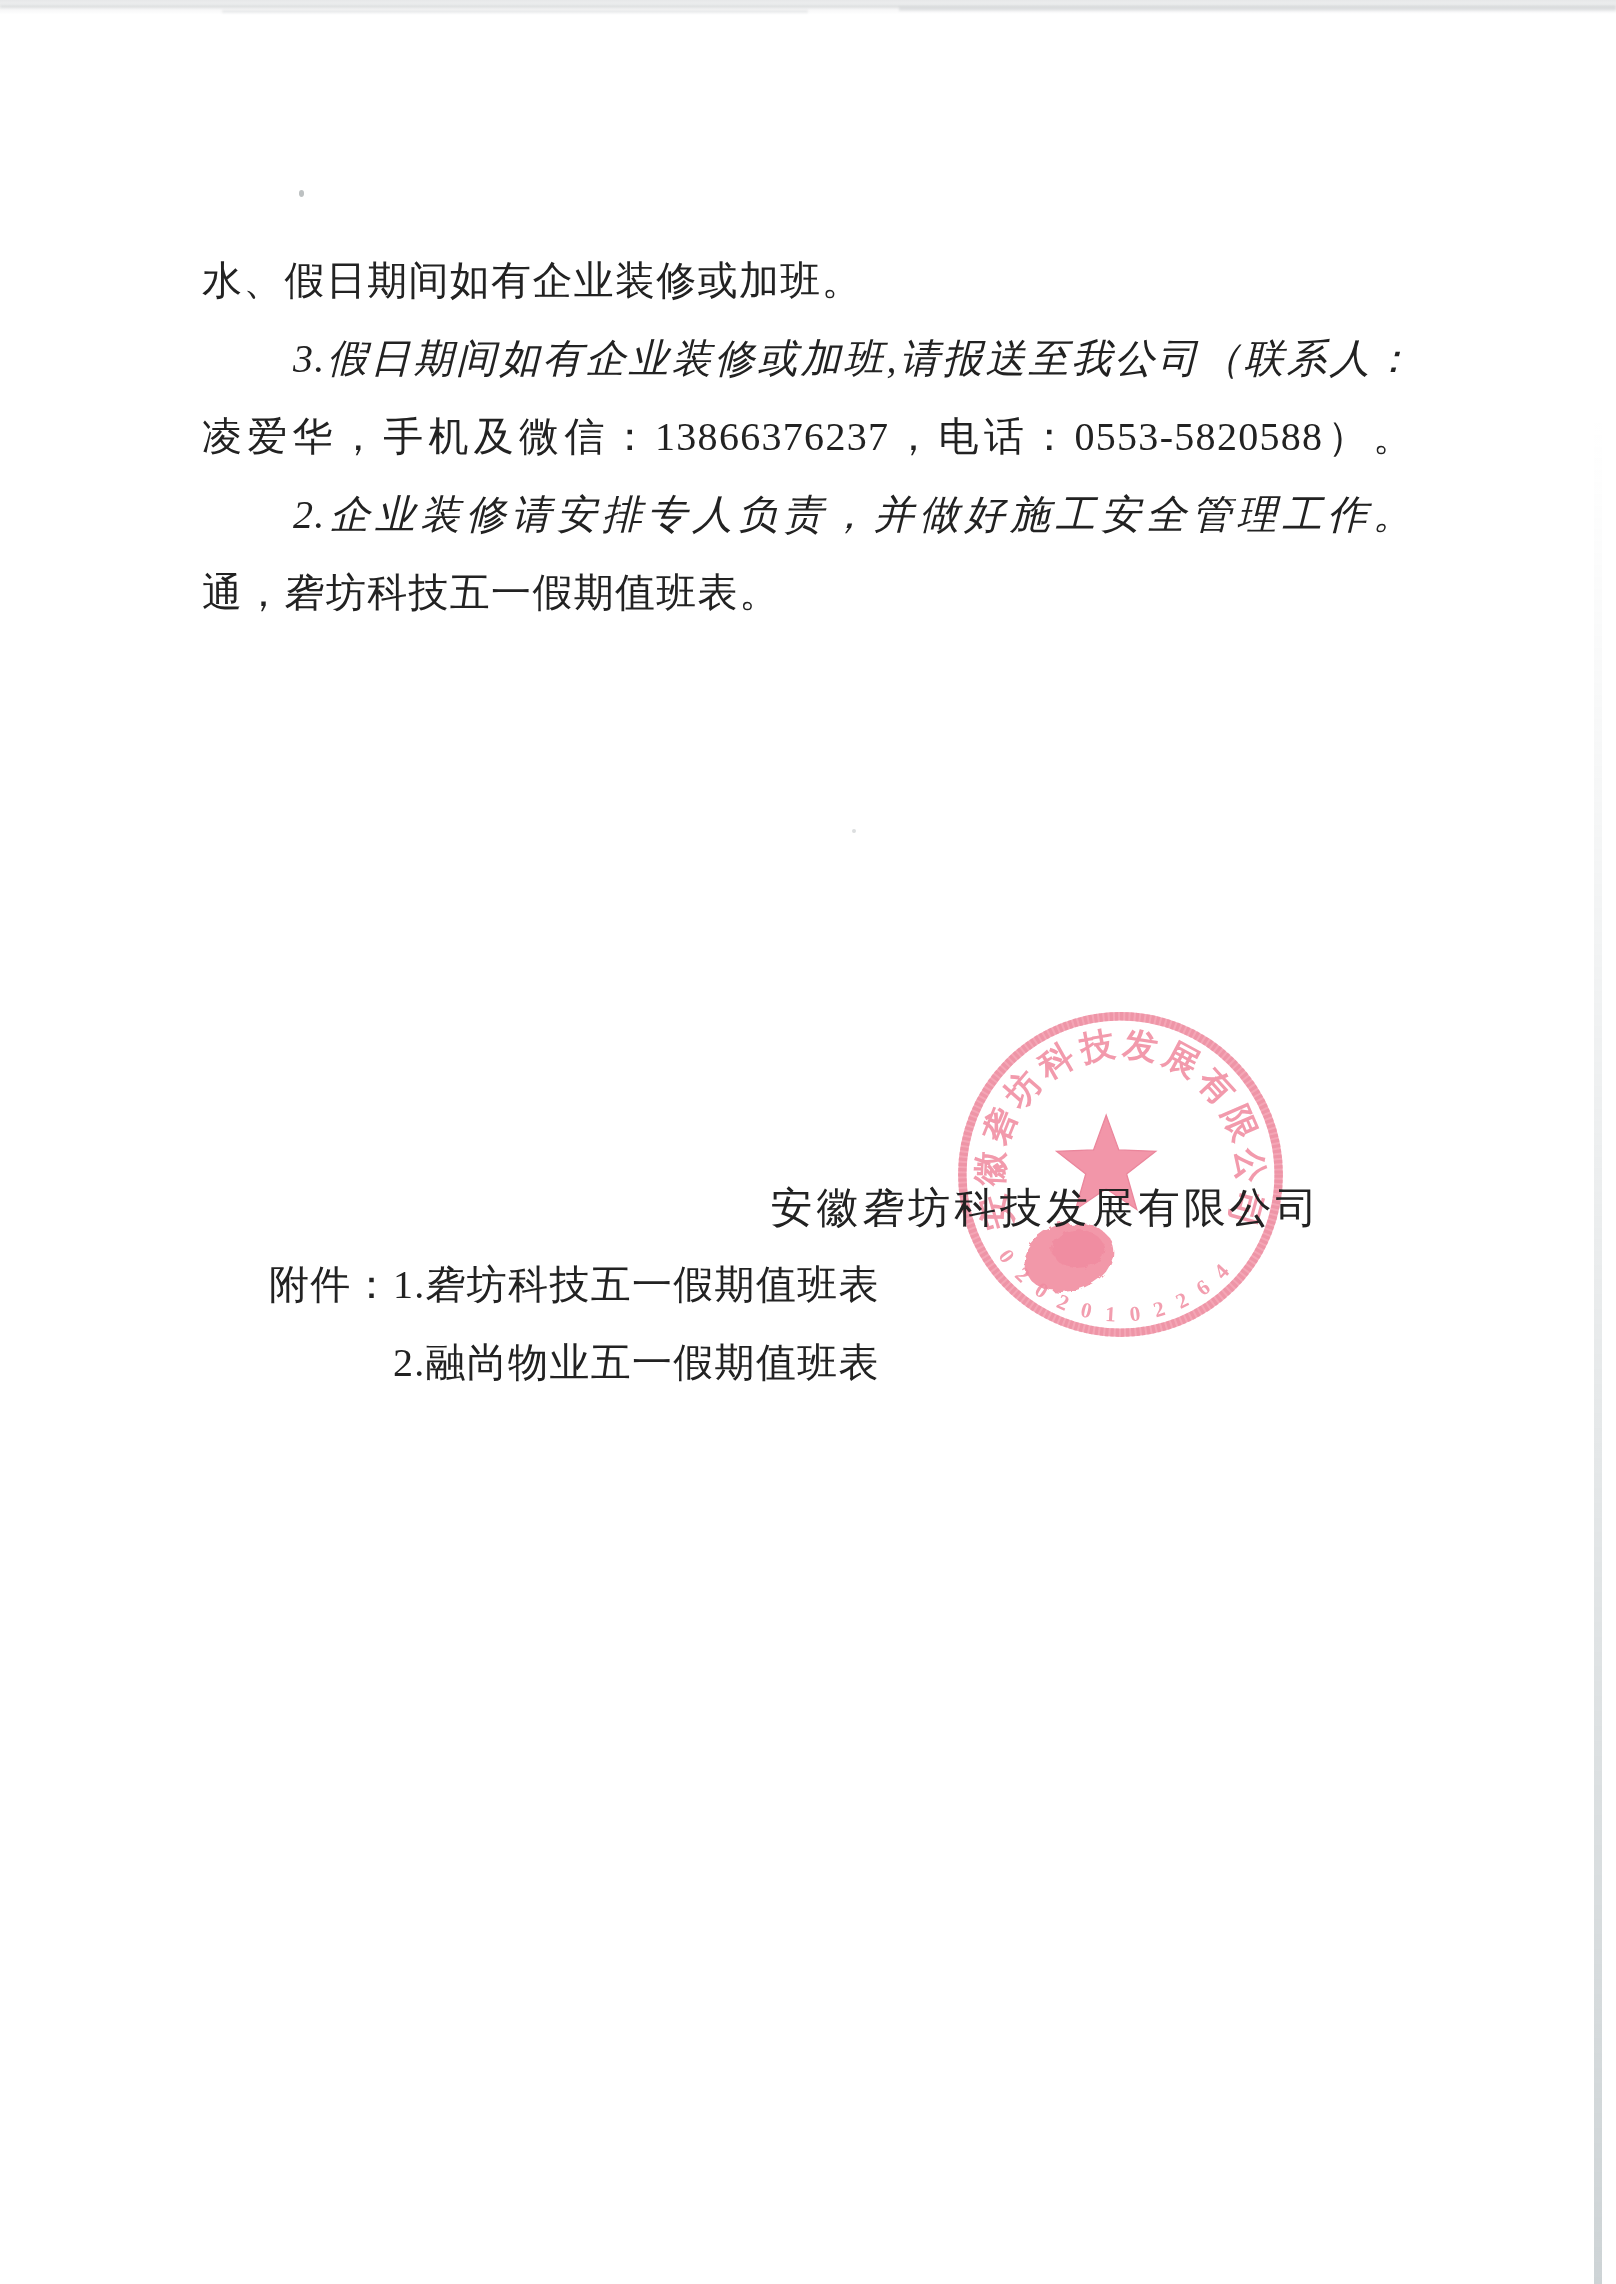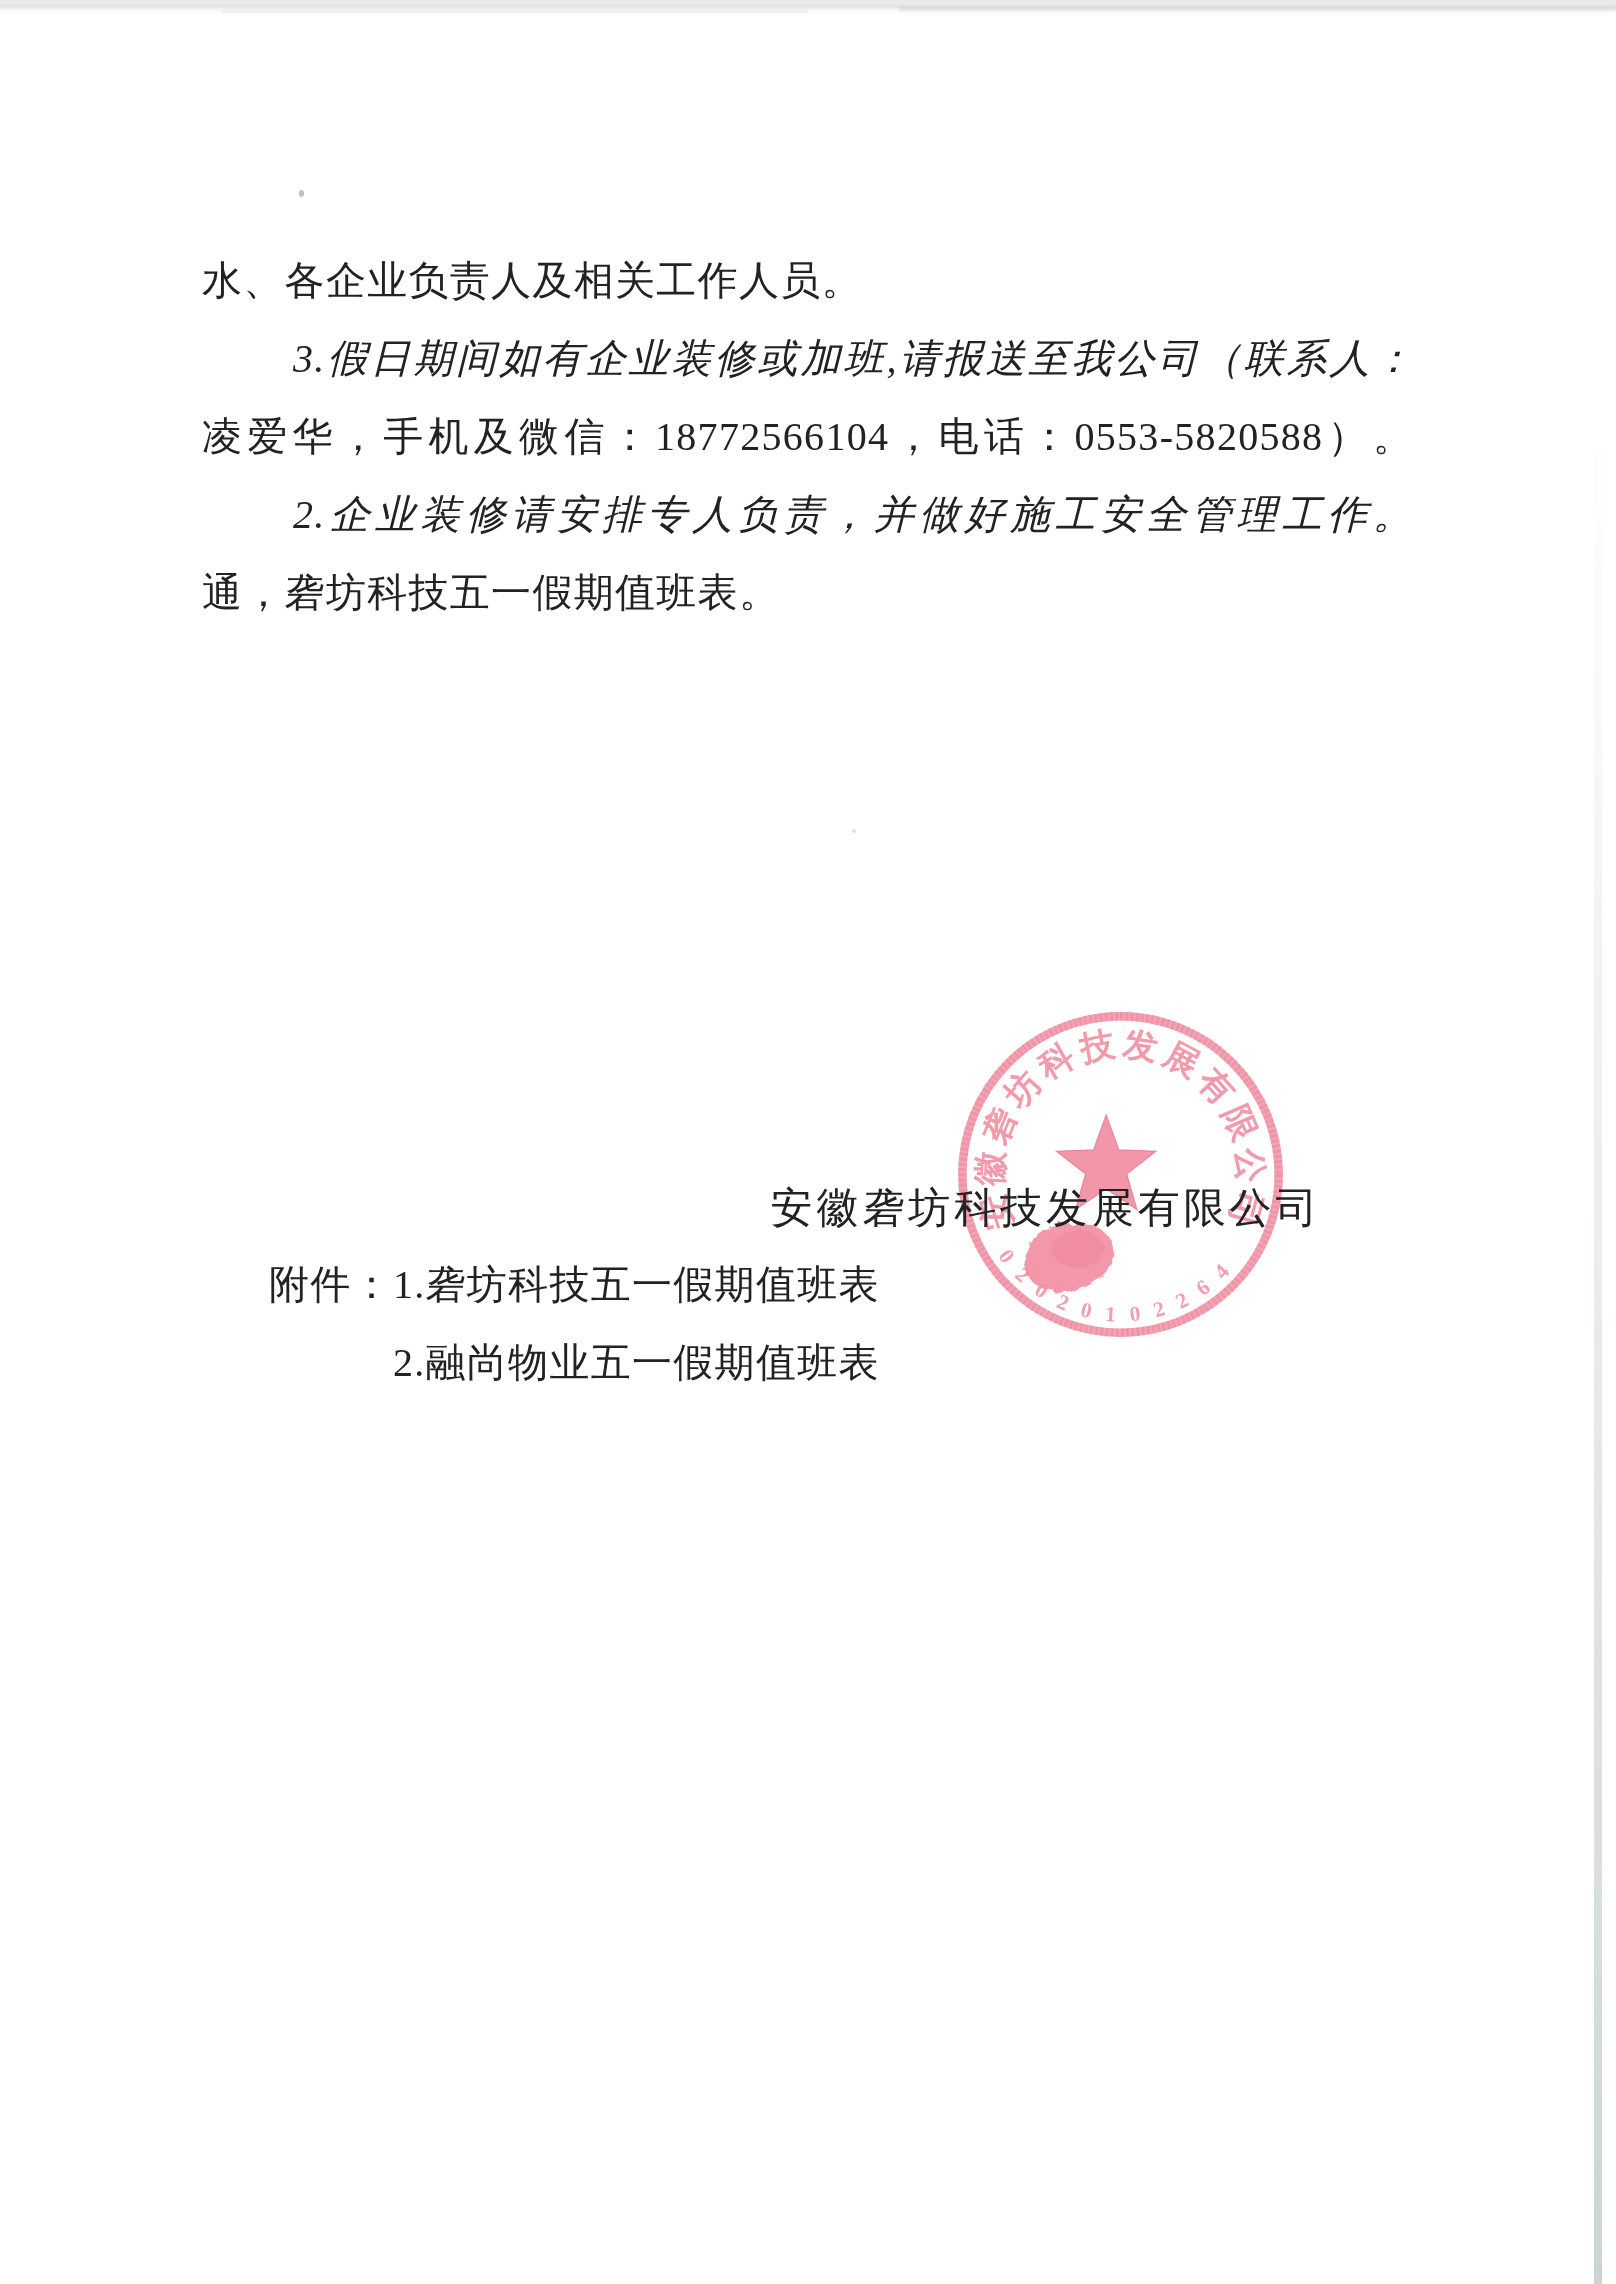--- a/index.html
+++ b/index.html
@@ -92,23 +92,23 @@
         <textPath href="#ringTextPath" startOffset="0" textLength="726" lengthAdjust="spacing">安徽砻坊科技发展有限公司</textPath>
       </text>
 
       <text font-family="'Liberation Serif','DejaVu Serif',serif" font-size="33" font-weight="600" fill="#ef8399" opacity="0.85" letter-spacing="7">
         <textPath href="#codePath" startOffset="22" textLength="420" lengthAdjust="spacing">02020102264</textPath>
       </text>
     </svg>
   </div>
 
   <div class="doc-body z-text">
-    <div class="line">水、各企业负责人及相关工作人员。</div>
+    <div class="line">水、假日期间如有企业装修或加班。</div>
     <div class="line indent just">3.假日期间如有企业装修或加班,请报送至我公司（联系人：</div>
-    <div class="line just">凌爱华，手机及微信：18772566104，电话：0553-5820588）。</div>
+    <div class="line just">凌爱华，手机及微信：13866376237，电话：0553-5820588）。</div>
     <div class="line indent just">2.企业装修请安排专人负责，并做好施工安全管理工作。</div>
     <div class="line">通，砻坊科技五一假期值班表。</div>
   </div>
 
   <div class="attachments z-text">
     <div class="att-label">附件：</div>
     <div class="att-items">
       <div class="att-item">1.砻坊科技五一假期值班表</div>
       <div class="att-item">2.融尚物业五一假期值班表</div>
     </div>

